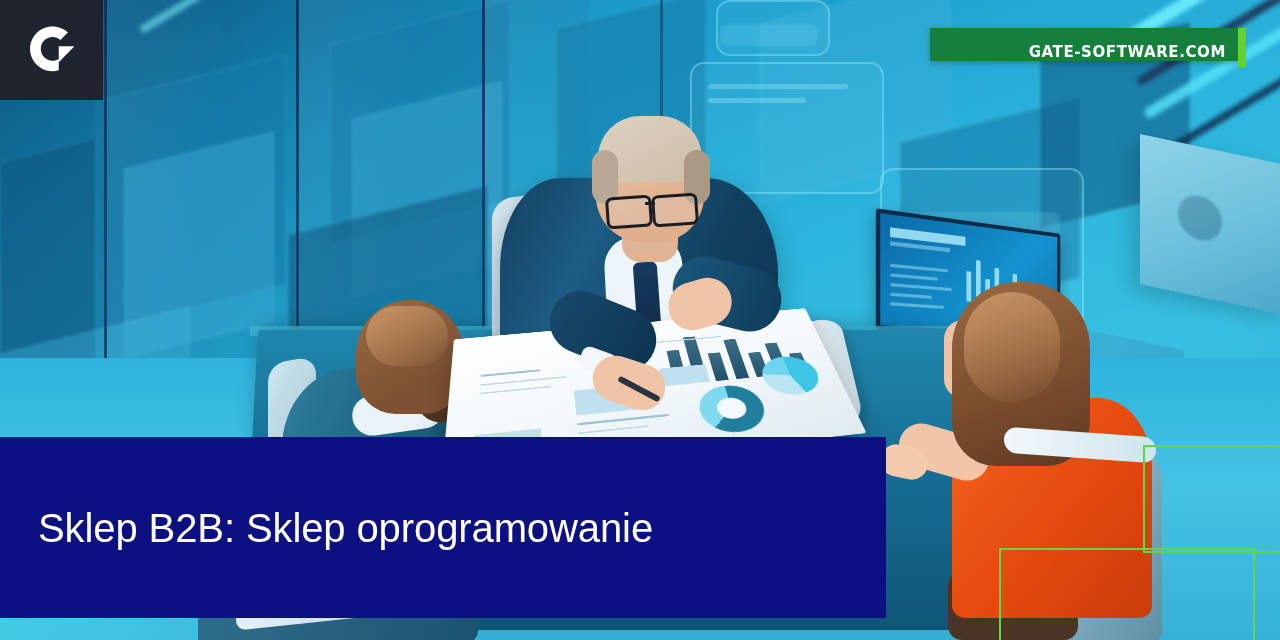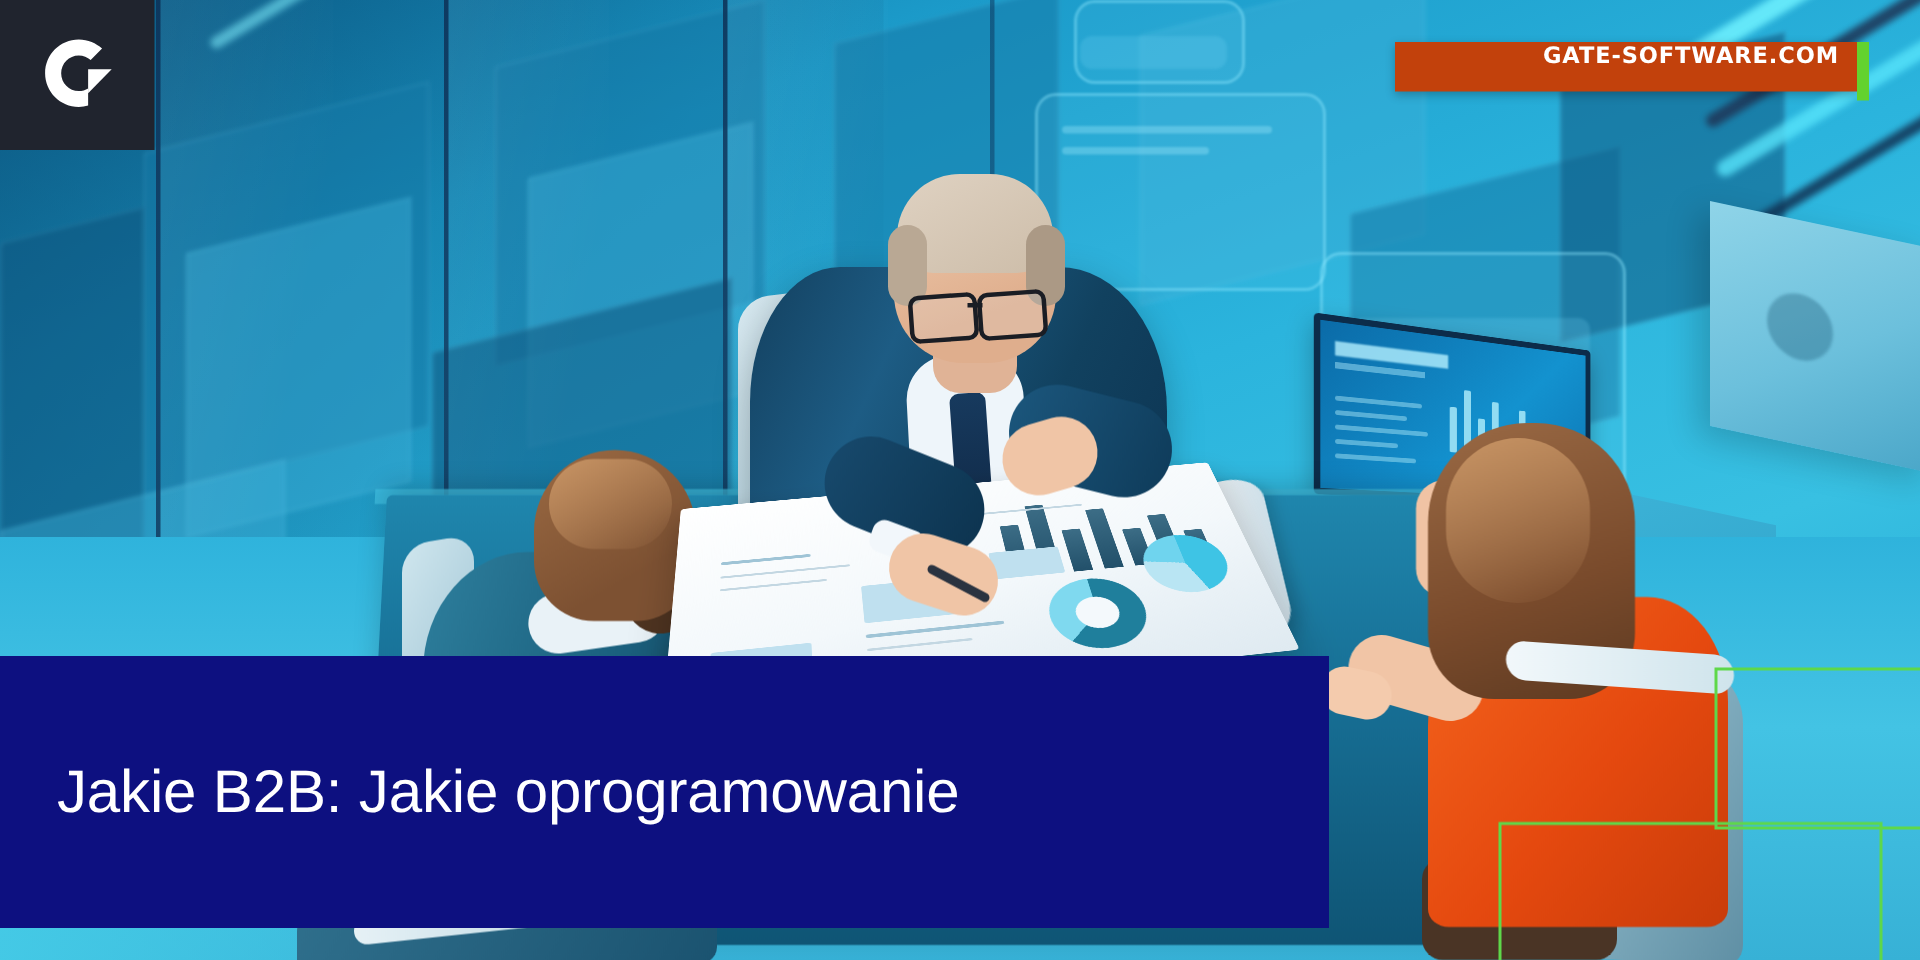--- a/index.html
+++ b/index.html
@@ -179,21 +179,21 @@
   
   .logo-box{
     position:absolute;left:0;top:0;width:103px;height:100px;
     background:#20242e;display:flex;align-items:center;justify-content:center;
   }
   .logo-g{width:54px;height:54px;}
 
   
   .url-badge{
     position:absolute;left:930px;top:28px;width:310px;height:33px;
-    background:#c2410c;display:flex;align-items:flex-start;justify-content:flex-end;
+    background:#15803d;display:flex;align-items:flex-end;justify-content:flex-end;
     box-shadow:0 2px 6px rgba(0,0,0,.25);
   }
   .url-text{
     color:#ffffff;font-size:15px;font-weight:bold;letter-spacing:.6px;
     padding-right:14px;white-space:nowrap;
     font-family:"DejaVu Sans", sans-serif;
   }
   .url-accent{
     position:absolute;left:1238px;top:28px;width:8px;height:39px;background:#63d22e;
   }
@@ -380,16 +380,16 @@
       <path fill="#ffffff" d="M40 27.5h18.6L40 46.4z"></path>
     </svg>
   </div>
 
   <div class="url-badge">
     <span class="url-text">GATE-SOFTWARE.COM</span>
   </div>
   <div class="url-accent"></div>
 
   <div class="title-banner">
-    <span class="title-line">Jakie B2B: Jakie oprogramowanie</span>
+    <span class="title-line">Sklep B2B: Sklep oprogramowanie</span>
   </div>
 
 </div>
 
 </body></html>

